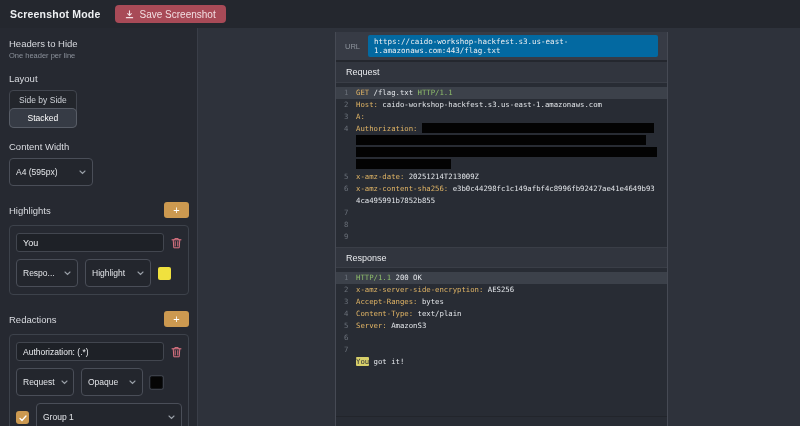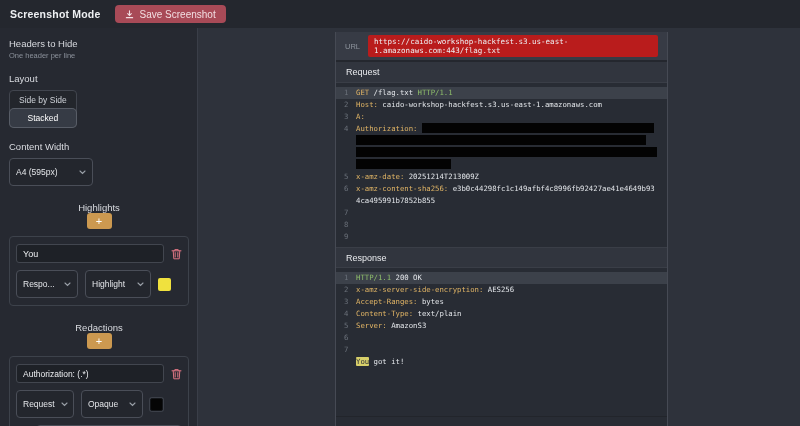--- a/index.html
+++ b/index.html
@@ -27,21 +27,21 @@
   .mt { margin-top:13px; }
   .segmented { display:inline-flex; margin-top:6px; border:1px solid #41454e; border-radius:4px;
     background:#23262c;flex-direction:column; }
   .seg-btn { border:none; background:transparent; color:#cfd3d9; font-size:8.5px; padding:4px 9px;
     border-radius:4px; cursor:pointer; font-family:"Liberation Sans",sans-serif; }
   .seg-btn.active { background:#363b45; color:#ffffff; box-shadow:0 0 0 1px #585d67; }
   .select { margin-top:6px; height:28px; background:#23262d; border:1px solid #4a4e58; border-radius:4px;
     display:inline-flex; align-items:center; justify-content:space-between; padding:0 6px; gap:6px;
     font-size:8.5px; color:#e3e5e9; cursor:pointer; }
   .select .chev { display:block; flex:none; }
-  .sec-row { display:flex; align-items:center; justify-content:space-between; margin-top:16px;flex-direction:column; }
+  .sec-row { display:flex; align-items:center; justify-content:space-between; margin-top:16px; }
   .add-btn { width:25px; height:16px; background:#cc9950; border:none; border-radius:3px; color:#fff;
     font-size:11px; line-height:14px; cursor:pointer; font-family:"Liberation Sans",sans-serif; }
   .card { margin-top:7px; border:1px solid #3d424b; border-radius:4px; padding:7px 6px; }
   .card-row { display:flex; align-items:center; gap:7px; }
   .card-row + .card-row { margin-top:7px; }
   .rule-input { flex:1; height:19px; background:#1e2127; border:1px solid #42464f; border-radius:3px;
     color:#eceef1; font-size:9px; padding:0 6px; min-width:0; }
   .rule-input.mono { font-family:Liberation Sans, sans-serif; font-size:8.5px; }
   .trash-btn { background:none; border:none; padding:0; cursor:pointer; line-height:0; flex:none; }
   .swatch { width:13px; height:13px; border-radius:2px; flex:none; cursor:pointer; }
@@ -50,21 +50,21 @@
     display:flex; align-items:center; justify-content:center; cursor:pointer; }
   .grow { flex:1; }
 
   
   .main { flex:1; position:relative; background:#2e323b; }
   .panel { position:absolute; left:137px; top:4px; bottom:0; width:333px; background:#282c34;
     border-left:1px solid #464a54; border-right:1px solid #464a54; }
   .url-row { height:30px; background:#373b45; border-bottom:2px solid #24272e; display:flex;
     align-items:center; padding:0 9px; gap:8px; }
   .url-label { font-size:7.5px; color:#8d939c; flex:none; }
-  .url-box { flex:1; background:#b91c1c; border-radius:2px; padding:2px 6px; color:#eef0f3;
+  .url-box { flex:1; background:#0369a1; border-radius:2px; padding:2px 6px; color:#eef0f3;
     font-family:"DejaVu Sans Mono", monospace; font-size:7.5px; line-height:9px;
     overflow-wrap:break-word; cursor:text; }
   .sec-header { height:21px; line-height:20px; background:#31353e; border-bottom:1px solid #3a3e47;
     padding:0 10px; font-size:9px; color:#e9ebee; }
   .sec-header.rsp { border-top:1px solid #3a3e47; }
   .code { padding:4px 0 2px; font-family:"DejaVu Sans Mono", monospace; font-size:7.3px; }
   .code.req { height:164px; }
   .code-line { display:flex; height:12px; line-height:12px; }
   .code-line.hl { background:#3c414a; }
   .gutter { flex:none; width:12px; padding-left:8px; color:#6b717a; }

